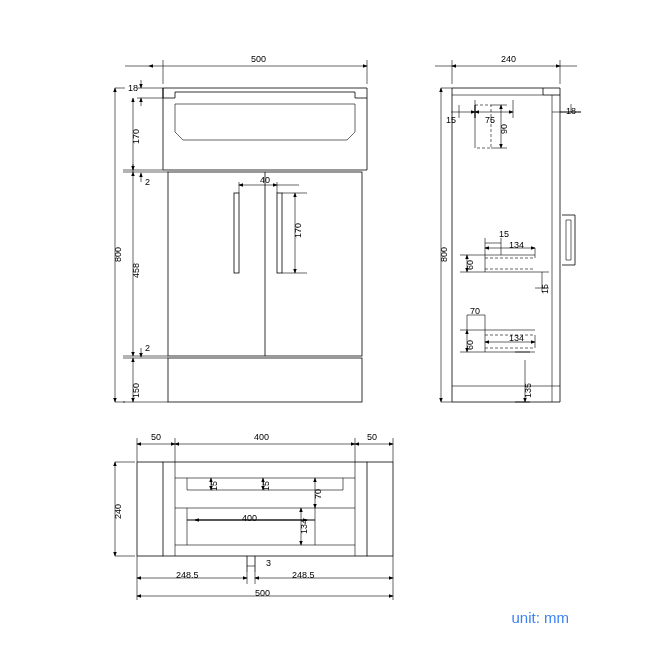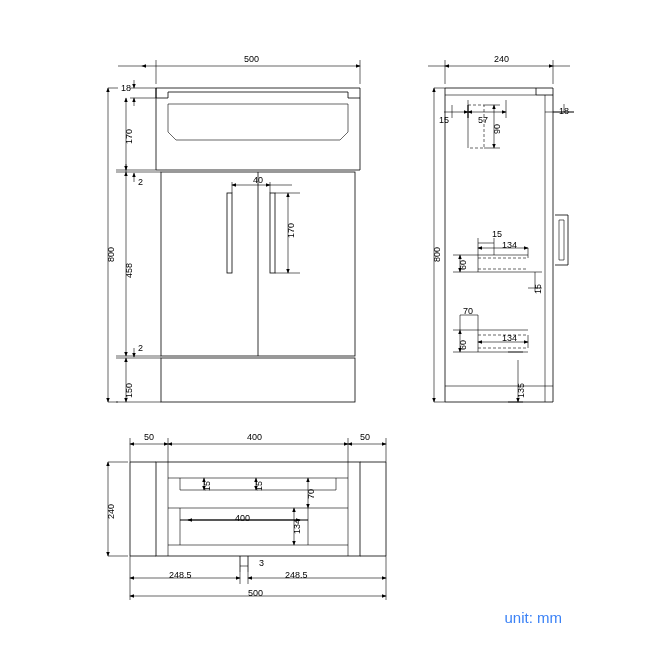--- a/index.html
+++ b/index.html
@@ -1,21 +1,21 @@
 <!DOCTYPE html>
 <html><head>
 <meta charset="utf-8">
 <style>
   html,body{margin:0;padding:0;}
   body{
     width:650px;height:650px;background:#ffffff;
     font-family:"Liberation Sans", sans-serif;
     color:#000;overflow:hidden;position:relative;
   }
-  #sheet{position:absolute;left:8px;top:0;width:570px;height:650px;}
+  #sheet{position:absolute;left:15px;top:0;width:570px;height:650px;}
   .lbl{
     position:absolute;font-size:9px;line-height:9px;color:#000;
     white-space:nowrap;font-family:"Liberation Sans", sans-serif;
   }
   .lbl.rot{transform-origin:0 0;transform:rotate(-90deg);}
   .unit{
     position:absolute;right:16px;bottom:24px;font-size:15px;color:#3b82f6;
     font-family:"Liberation Sans", sans-serif;
   }
   svg{display:block;}
@@ -254,21 +254,21 @@
   <span class="lbl" style="left:130px;top:178px;">2</span>
   <span class="lbl rot" style="left:117px;top:278px;">458</span>
   <span class="lbl" style="left:130px;top:344px;">2</span>
   <span class="lbl rot" style="left:117px;top:398px;">150</span>
   <span class="lbl rot" style="left:99px;top:262px;">800</span>
   <span class="lbl" style="left:245px;top:176px;">40</span>
   <span class="lbl rot" style="left:279px;top:238px;">170</span>
 
   <span class="lbl" style="left:486px;top:55px;">240</span>
   <span class="lbl" style="left:431px;top:116px;">15</span>
-  <span class="lbl" style="left:470px;top:116px;">57</span>
+  <span class="lbl" style="left:470px;top:116px;">75</span>
   <span class="lbl" style="left:551px;top:107px;">18</span>
   <span class="lbl rot" style="left:485px;top:134px;">90</span>
   <span class="lbl" style="left:484px;top:230px;">15</span>
   <span class="lbl" style="left:494px;top:241px;">134</span>
   <span class="lbl rot" style="left:451px;top:270px;">60</span>
   <span class="lbl rot" style="left:526px;top:294px;">15</span>
   <span class="lbl" style="left:455px;top:307px;">70</span>
   <span class="lbl" style="left:494px;top:334px;">134</span>
   <span class="lbl rot" style="left:451px;top:350px;">60</span>
   <span class="lbl rot" style="left:509px;top:398px;">135</span>

